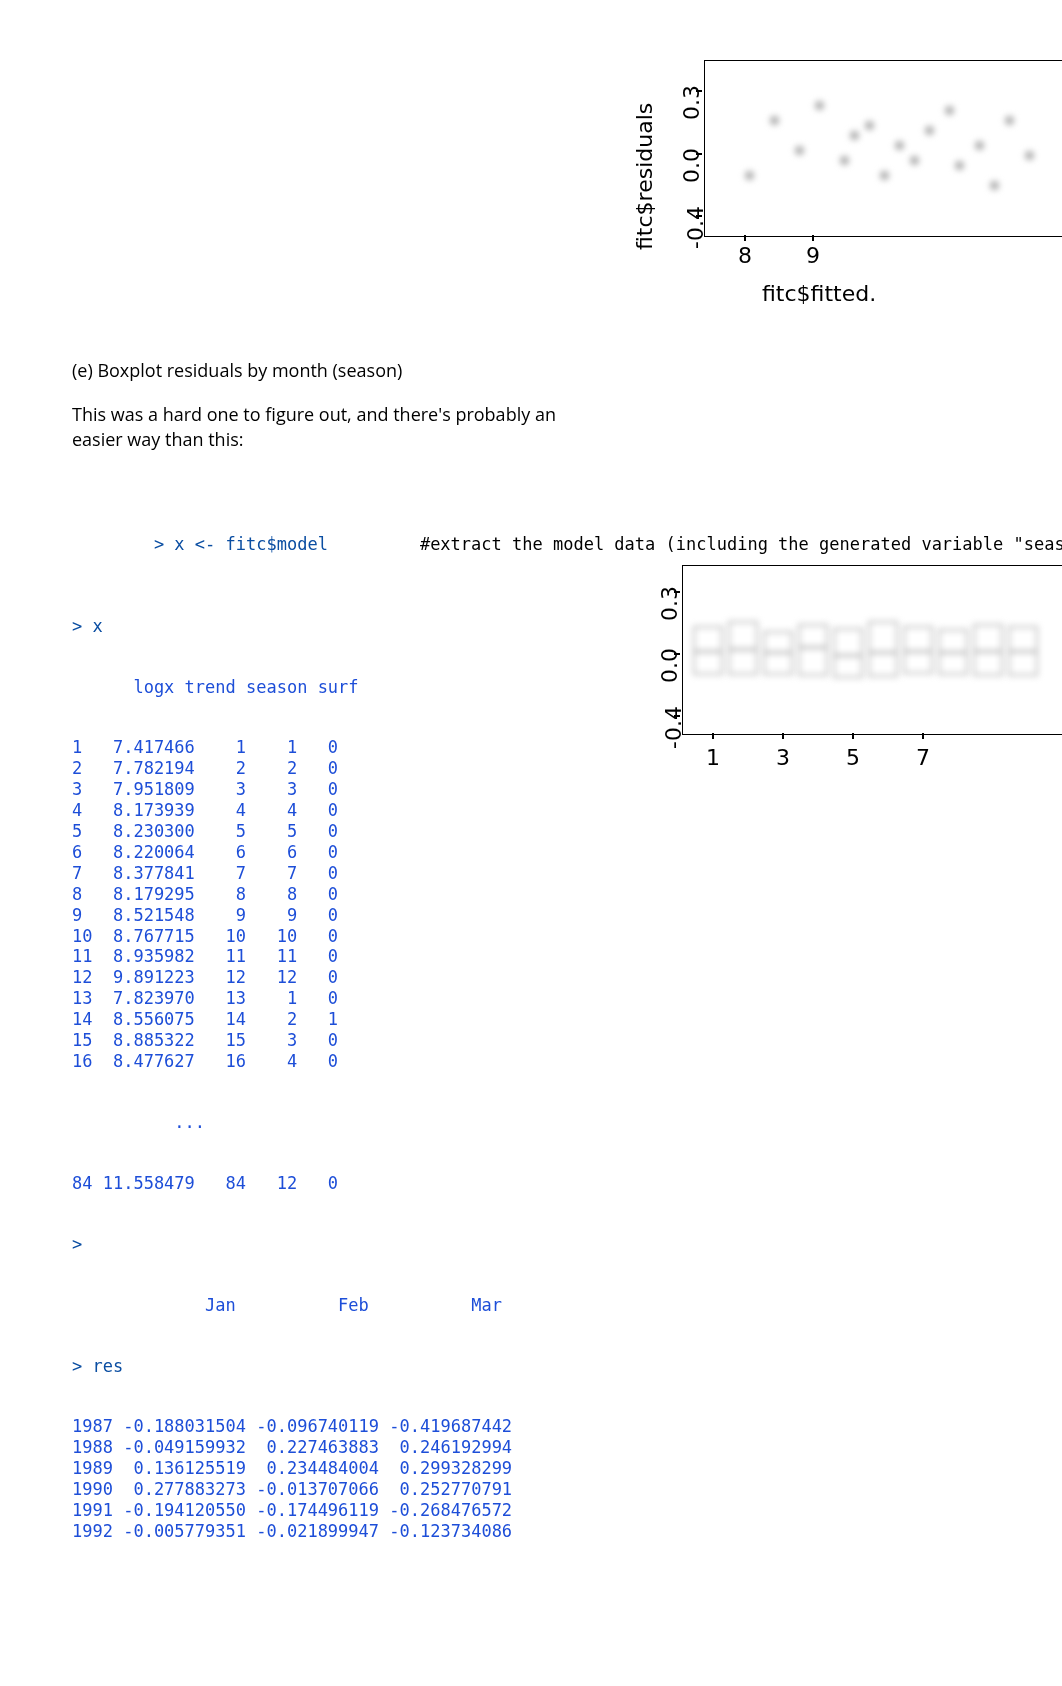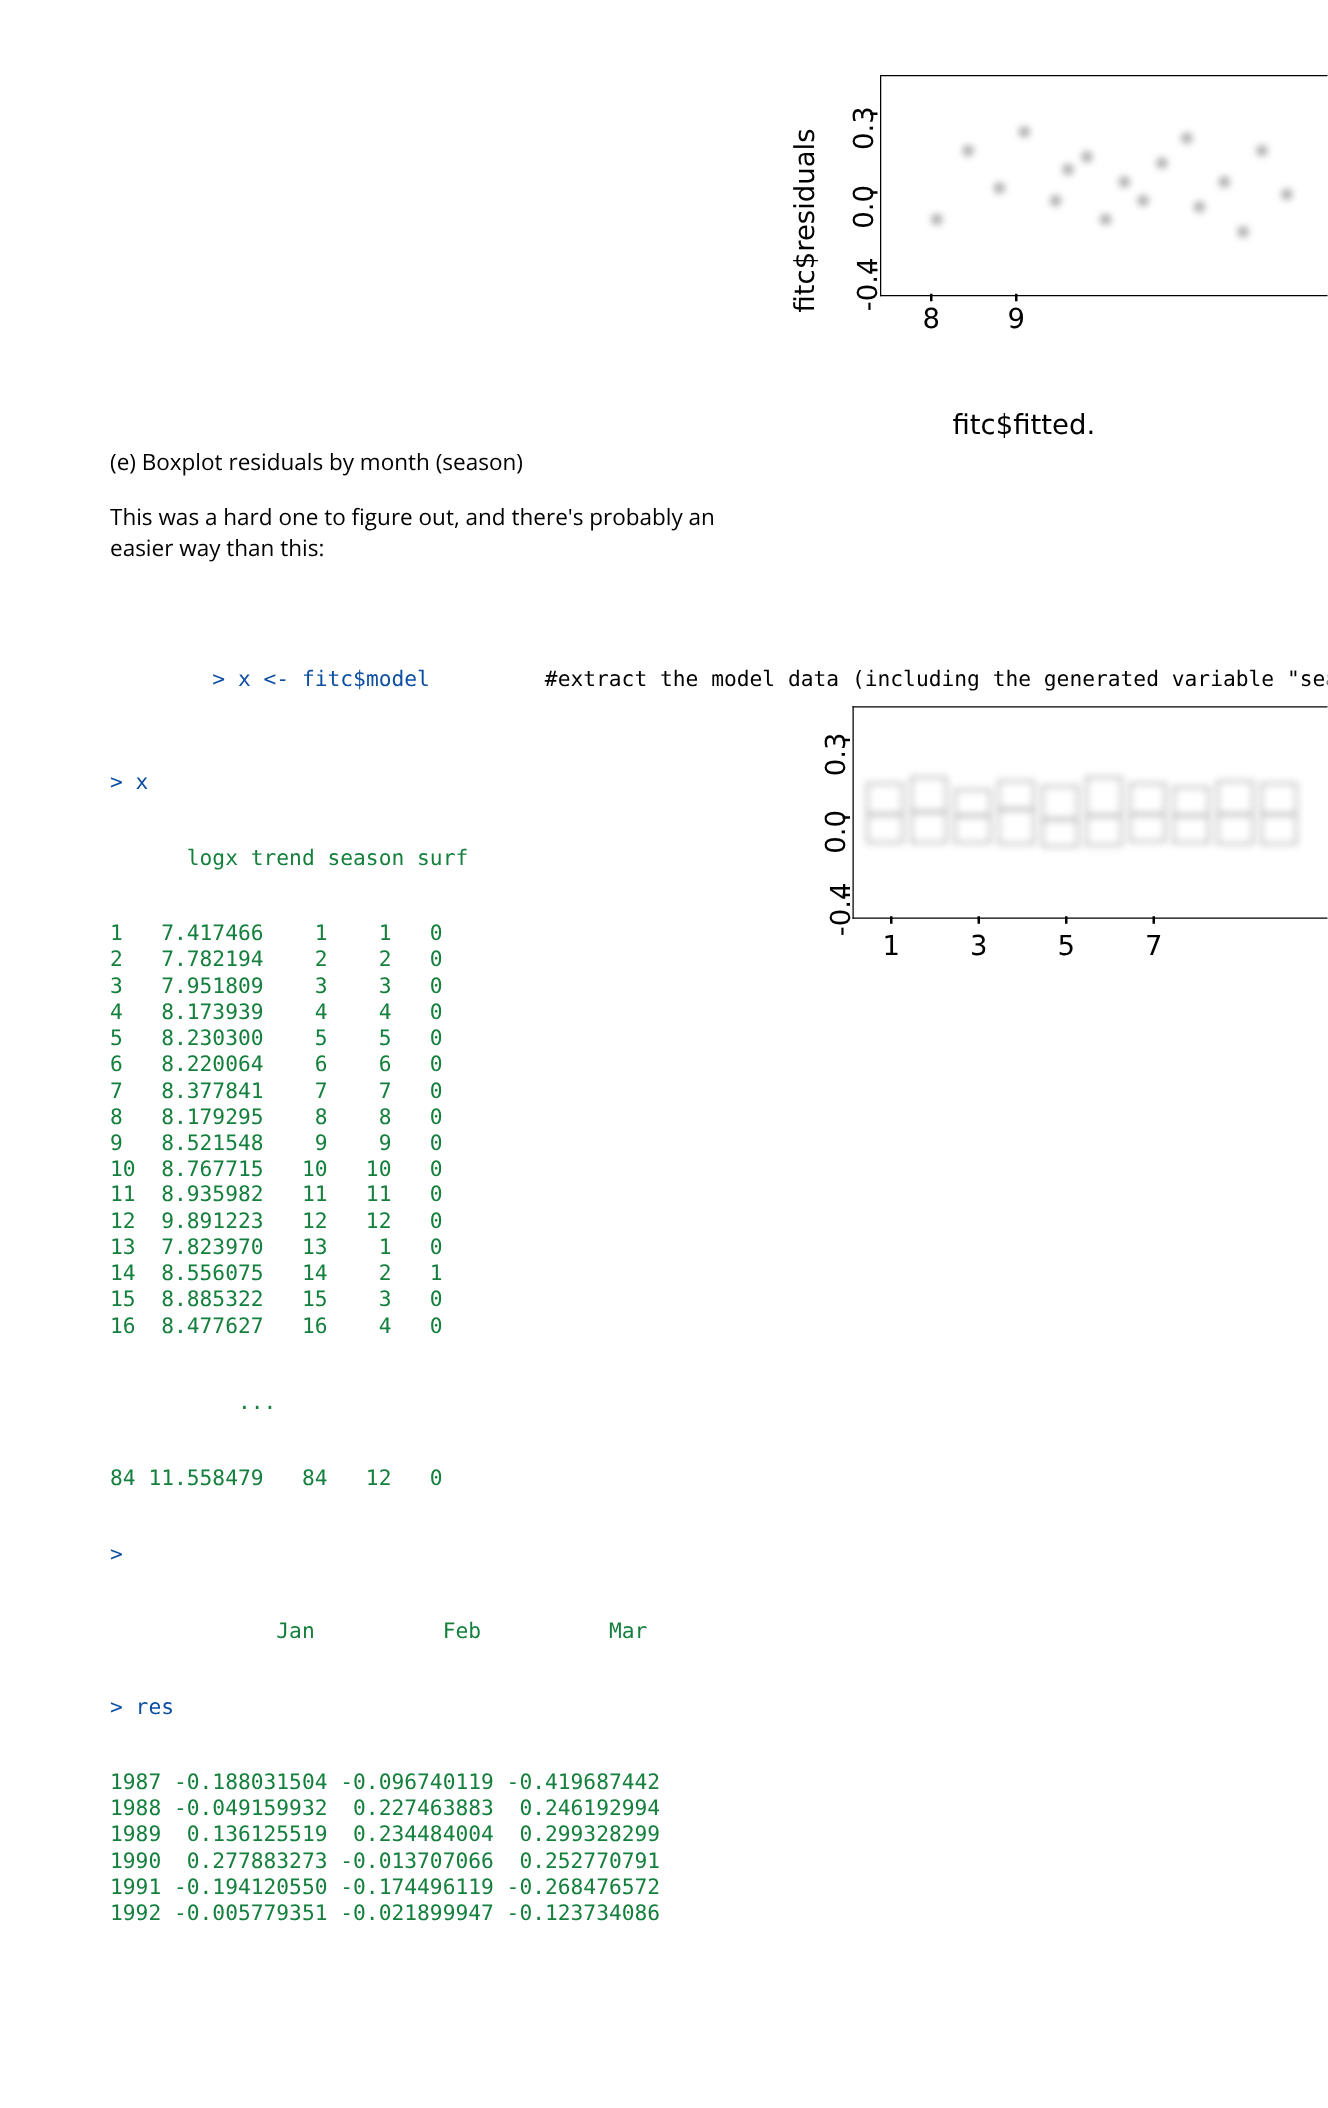--- a/index.html
+++ b/index.html
@@ -23,31 +23,30 @@
   }
   .mono {
     font-family: "DejaVu Sans Mono", Menlo, Consolas, monospace;
     font-size: 17px;
     white-space: pre;
   }
   .r-input {
     color: #0b4ea2;
   }
   .r-output {
-    color: #15803d;
+    color: #1d4ed8;
   }
   .comment {
     color: #000;
   }
   .content-col {
     position: absolute;
     left: 72px;
     top: 348px;
     width: 780px;
-    margin-left: 16px;
   }
   .code-block {
     margin-top: 22px;
   }
   .code-line {
     line-height: 1.23;
   }
 
   
   .chart1-wrap {
@@ -68,21 +67,20 @@
     position: absolute;
     transform: rotate(-90deg);
     transform-origin: left top;
     font-family: "DejaVu Sans", Arial, sans-serif;
     font-size: 22px;
   }
   .xlabel {
     position: absolute;
     font-family: "DejaVu Sans", Arial, sans-serif;
     font-size: 22px;
-    margin-top: 47px;
   }
   .tick {
     position: absolute;
     font-family: "DejaVu Sans", Arial, sans-serif;
     font-size: 22px;
   }
   .tick-v { transform: rotate(-90deg); transform-origin: center; }
   .plotbox {
     position: absolute;
     border-left: 1.5px solid #000;

